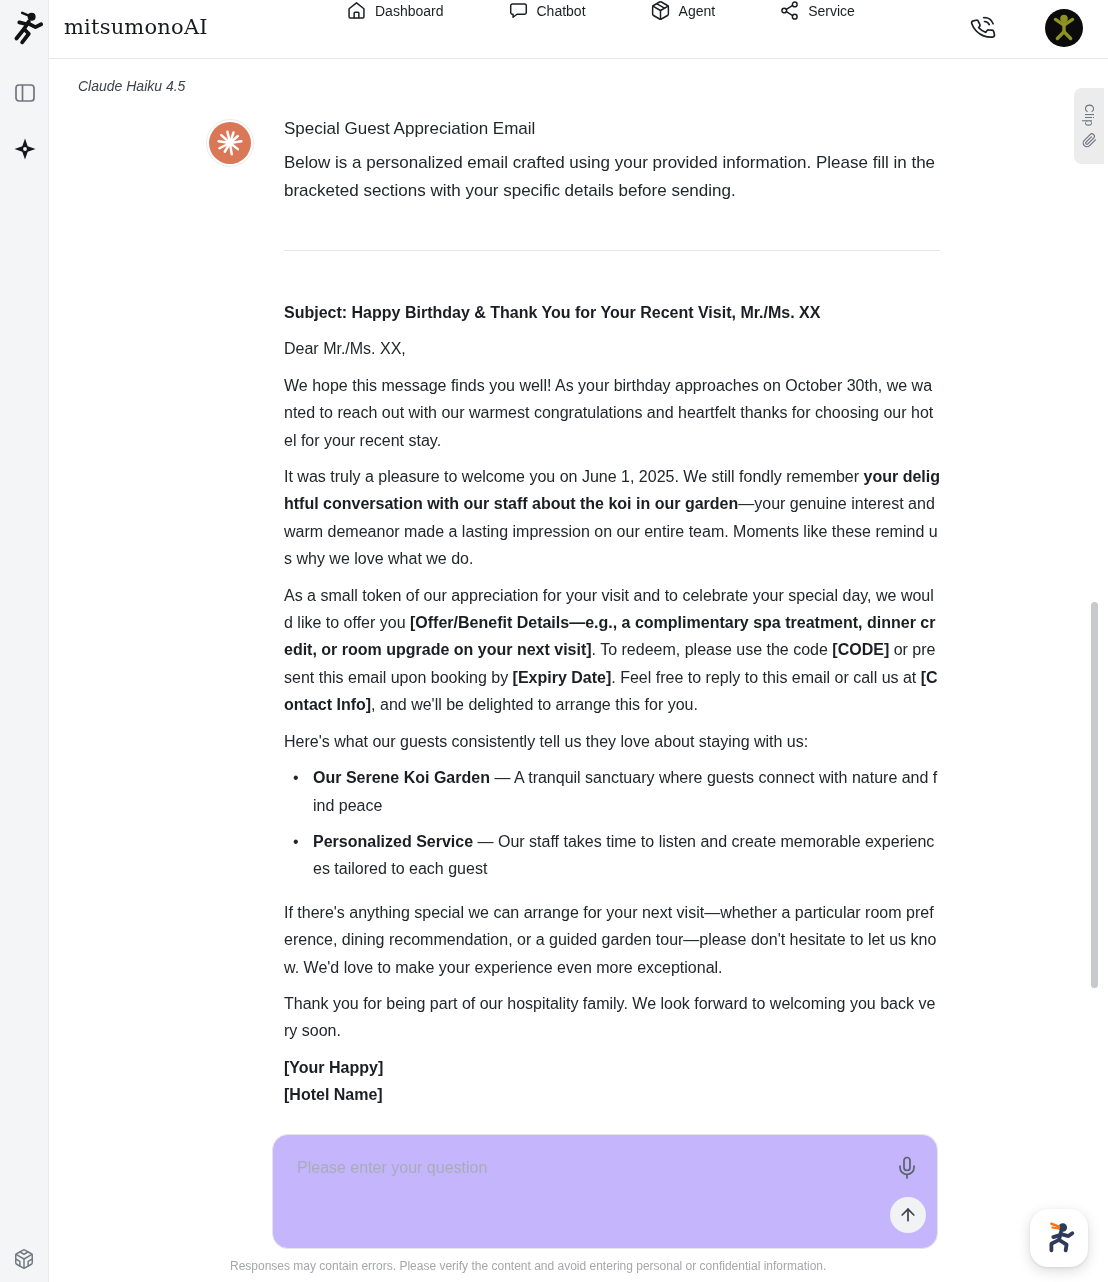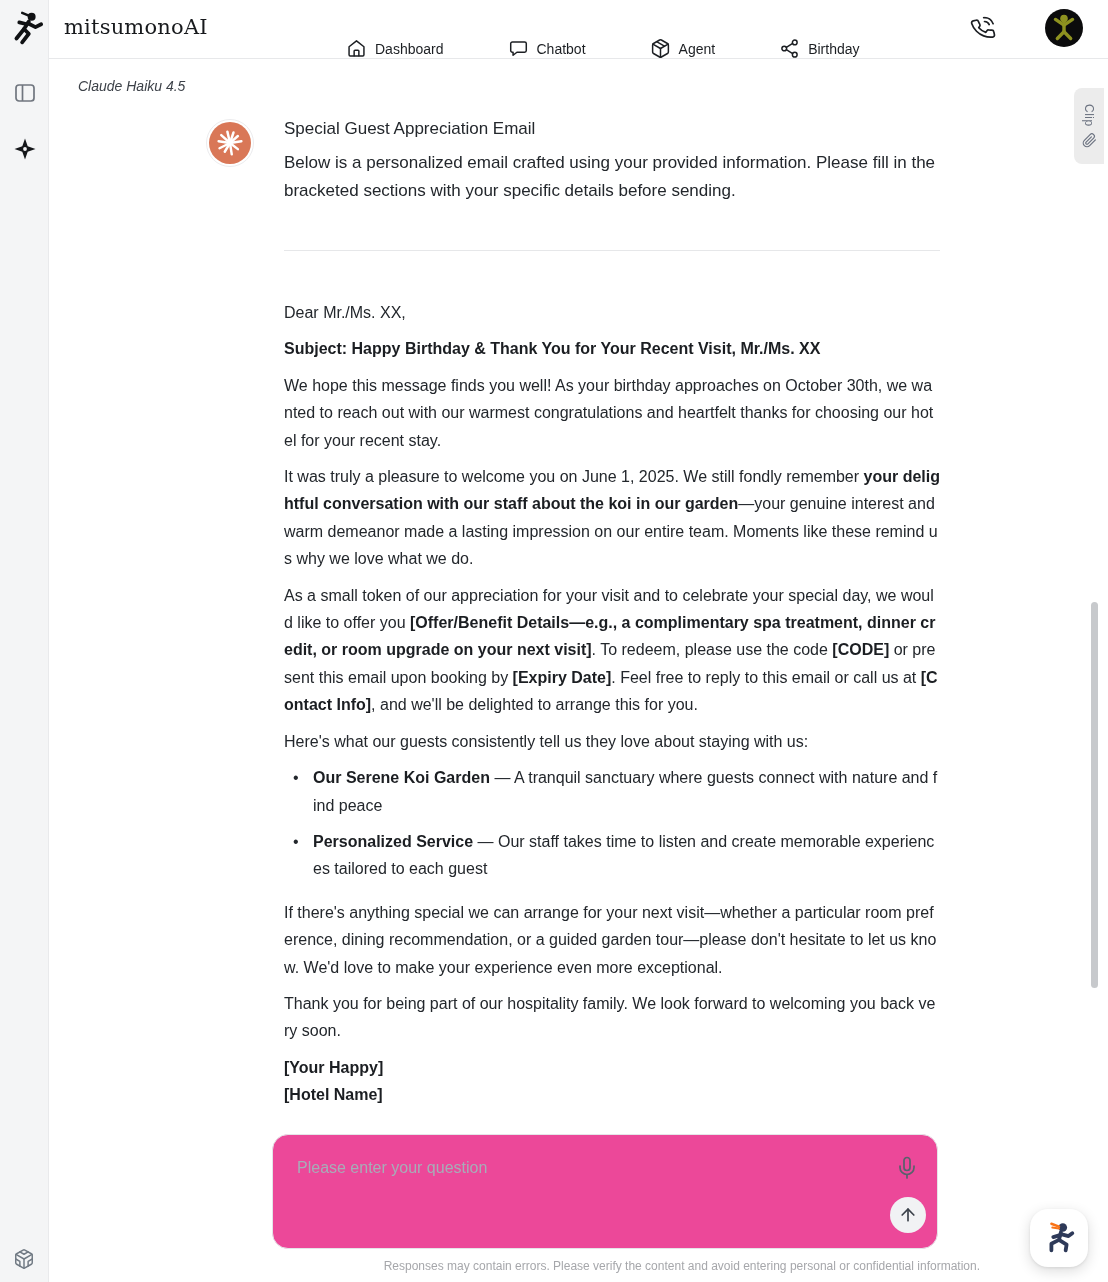--- a/index.html
+++ b/index.html
@@ -23,21 +23,21 @@
 
   
   .header {
     position:absolute; left:49px; right:0; top:0; height:59px; background:#fff;
     border-bottom:1px solid #e7e8ea; z-index:20;
   }
   .brand {
     position:absolute; left:15px; top:15px; font-family:"DejaVu Serif","Liberation Serif",serif;
     font-size:21px; font-weight:500; color:#17191c; letter-spacing:.2px;
   }
-  .nav { position:absolute; left:297px; top:0; height:59px; display:flex; align-items:flex-end; gap:64px; }
+  .nav { position:absolute; left:297px; top:0; height:59px; display:flex; align-items:flex-start; gap:64px; }
   .nav-item { display:flex; align-items:center; gap:8px; cursor:pointer; }
   .nav-item svg { stroke:#1c1f23; }
   .nav-label { font-size:14px; color:#1c1f23; }
   .hdr-phone { position:absolute; right:113px; top:17px; width:24px; height:24px; cursor:pointer; }
   .hdr-avatar {
     position:absolute; right:25px; top:9px; width:38px; height:38px; border-radius:50%;
     background:#0b0b0c; overflow:hidden; cursor:pointer;
   }
 
   
@@ -76,37 +76,37 @@
   .clip-label { writing-mode:vertical-rl; font-size:12px; color:#6b7280; letter-spacing:.5px; }
 
   
   .scroll-thumb {
     position:absolute; left:1091px; top:602px; width:7px; height:386px;
     background:#c7c9cc; border-radius:4px; z-index:15; cursor:grab;
   }
 
   
   .composer {
-    position:absolute; left:272px; top:1134px; width:666px; height:115px; background:#ec4899;
+    position:absolute; left:272px; top:1134px; width:666px; height:115px; background:#c4b5fd;
     border:1px solid #e4e5e8; border-radius:16px; z-index:40;padding-left:18px;
   }
   .composer textarea {
     position:absolute; left:0; top:0; width:100%; height:100%; border:none; outline:none; resize:none;
     background:transparent; font-family:"Liberation Sans",sans-serif; font-size:16px; color:#1f2329;
     padding:24px 64px 16px 24px;
   }
   .composer textarea::placeholder { color:#a7adb8; }
   .mic-btn { position:absolute; right:18px; top:21px; width:24px; height:24px; cursor:pointer; }
   .send-btn {
     position:absolute; right:11px; bottom:15px; width:36px; height:36px; border-radius:50%;
     background:#f1f2f4; border:none; display:flex; align-items:center; justify-content:center; cursor:pointer;
   }
 
   .disclaimer {
-    position:absolute; left:230px; top:1259px; width:750px; text-align:right;
+    position:absolute; left:230px; top:1259px; width:750px; text-align:left;
     font-size:12px; color:#a6a7ab; z-index:40;
   }
 
   
   .mascot-fab {
     position:absolute; left:1030px; top:1209px; width:58px; height:58px; background:#fff;
     border-radius:18px; box-shadow:0 4px 14px rgba(0,0,0,.14), 0 1px 3px rgba(0,0,0,.08);
     display:flex; align-items:center; justify-content:center; cursor:pointer; z-index:50;
   }
 </style>
@@ -185,21 +185,21 @@
     <div class="nav-item">
       <span>
         <svg viewBox="0 0 24 24" width="21" height="21" fill="none" stroke-width="1.7" stroke-linecap="round">
           <circle cx="18" cy="5" r="2.7"></circle>
             <circle cx="6" cy="12" r="2.7"></circle>
             <circle cx="18" cy="19" r="2.7"></circle>
           <line x1="8.4" y1="13.2" x2="15.6" y2="17.8"></line>
           <line x1="15.6" y1="6.2" x2="8.4" y2="10.8"></line>
         </svg>
       </span>
-      <span class="nav-label">Birthday</span>
+      <span class="nav-label">Service</span>
     </div>
   </div>
 
   <div class="hdr-phone">
     <svg viewBox="0 0 24 24" width="24" height="24" fill="none" stroke="#1c1f23" stroke-width="1.7" stroke-linecap="round" stroke-linejoin="round" transform="rotate(-12)">
       <path d="M15.05 5A5 5 0 0 1 19 8.95"></path>
       <path d="M15.05 1A9 9 0 0 1 23 8.94"></path>
       <path d="M22 16.92v3a2 2 0 0 1-2.18 2 19.79 19.79 0 0 1-8.63-3.07 19.5 19.5 0 0 1-6-6 19.79 19.79 0 0 1-3.07-8.67A2 2 0 0 1 4.11 2h3a2 2 0 0 1 2 1.72 12.84 12.84 0 0 0 .7 2.81 2 2 0 0 1-.45 2.11L8.09 9.91a16 16 0 0 0 6 6l1.27-1.27a2 2 0 0 1 2.11-.45 12.84 12.84 0 0 0 2.81.7A2 2 0 0 1 22 16.92z"></path>
     </svg>
   </div>
@@ -238,22 +238,22 @@
 </div>
 
 <div class="msg-head">
   <div>Special Guest Appreciation Email</div>
   <div class="intro">Below is a personalized email crafted using your provided information. Please fill in the bracketed sections with your specific details before sending.</div>
 </div>
 
 <div class="divider"></div>
 
 <div class="email-body">
+  <p><span class="b">Subject: Happy Birthday &amp; Thank You for Your Recent Visit, Mr./Ms. XX</span></p>
   <p><span>Dear Mr./Ms. XX,</span></p>
-  <p><span class="b">Subject: Happy Birthday &amp; Thank You for Your Recent Visit, Mr./Ms. XX</span></p>
   <p><span>We hope this message finds you well! As your birthday approaches on October 30th, we wanted to reach out with our warmest congratulations and heartfelt thanks for choosing our hotel for your recent stay.</span></p>
   <p><span>It was truly a pleasure to welcome you on June 1, 2025. We still fondly remember </span><span class="b">your delightful conversation with our staff about the koi in our garden</span><span>—your genuine interest and warm demeanor made a lasting impression on our entire team. Moments like these remind us why we love what we do.</span></p>
   <p><span>As a small token of our appreciation for your visit and to celebrate your special day, we would like to offer you </span><span class="b">[Offer/Benefit Details—e.g., a complimentary spa treatment, dinner credit, or room upgrade on your next visit]</span><span>. To redeem, please use the code </span><span class="b">[CODE]</span><span> or present this email upon booking by </span><span class="b">[Expiry Date]</span><span>. Feel free to reply to this email or call us at </span><span class="b">[Contact Info]</span><span>, and we'll be delighted to arrange this for you.</span></p>
   <p><span>Here's what our guests consistently tell us they love about staying with us:</span></p>
   <ul>
     <li><span class="b">Our Serene Koi Garden</span><span> — A tranquil sanctuary where guests connect with nature and find peace</span></li>
     <li><span class="b">Personalized Service</span><span> — Our staff takes time to listen and create memorable experiences tailored to each guest</span></li>
   </ul>
   <p><span>If there's anything special we can arrange for your next visit—whether a particular room preference, dining recommendation, or a guided garden tour—please don't hesitate to let us know. We'd love to make your experience even more exceptional.</span></p>
   <p><span>Thank you for being part of our hospitality family. We look forward to welcoming you back very soon.</span></p>

